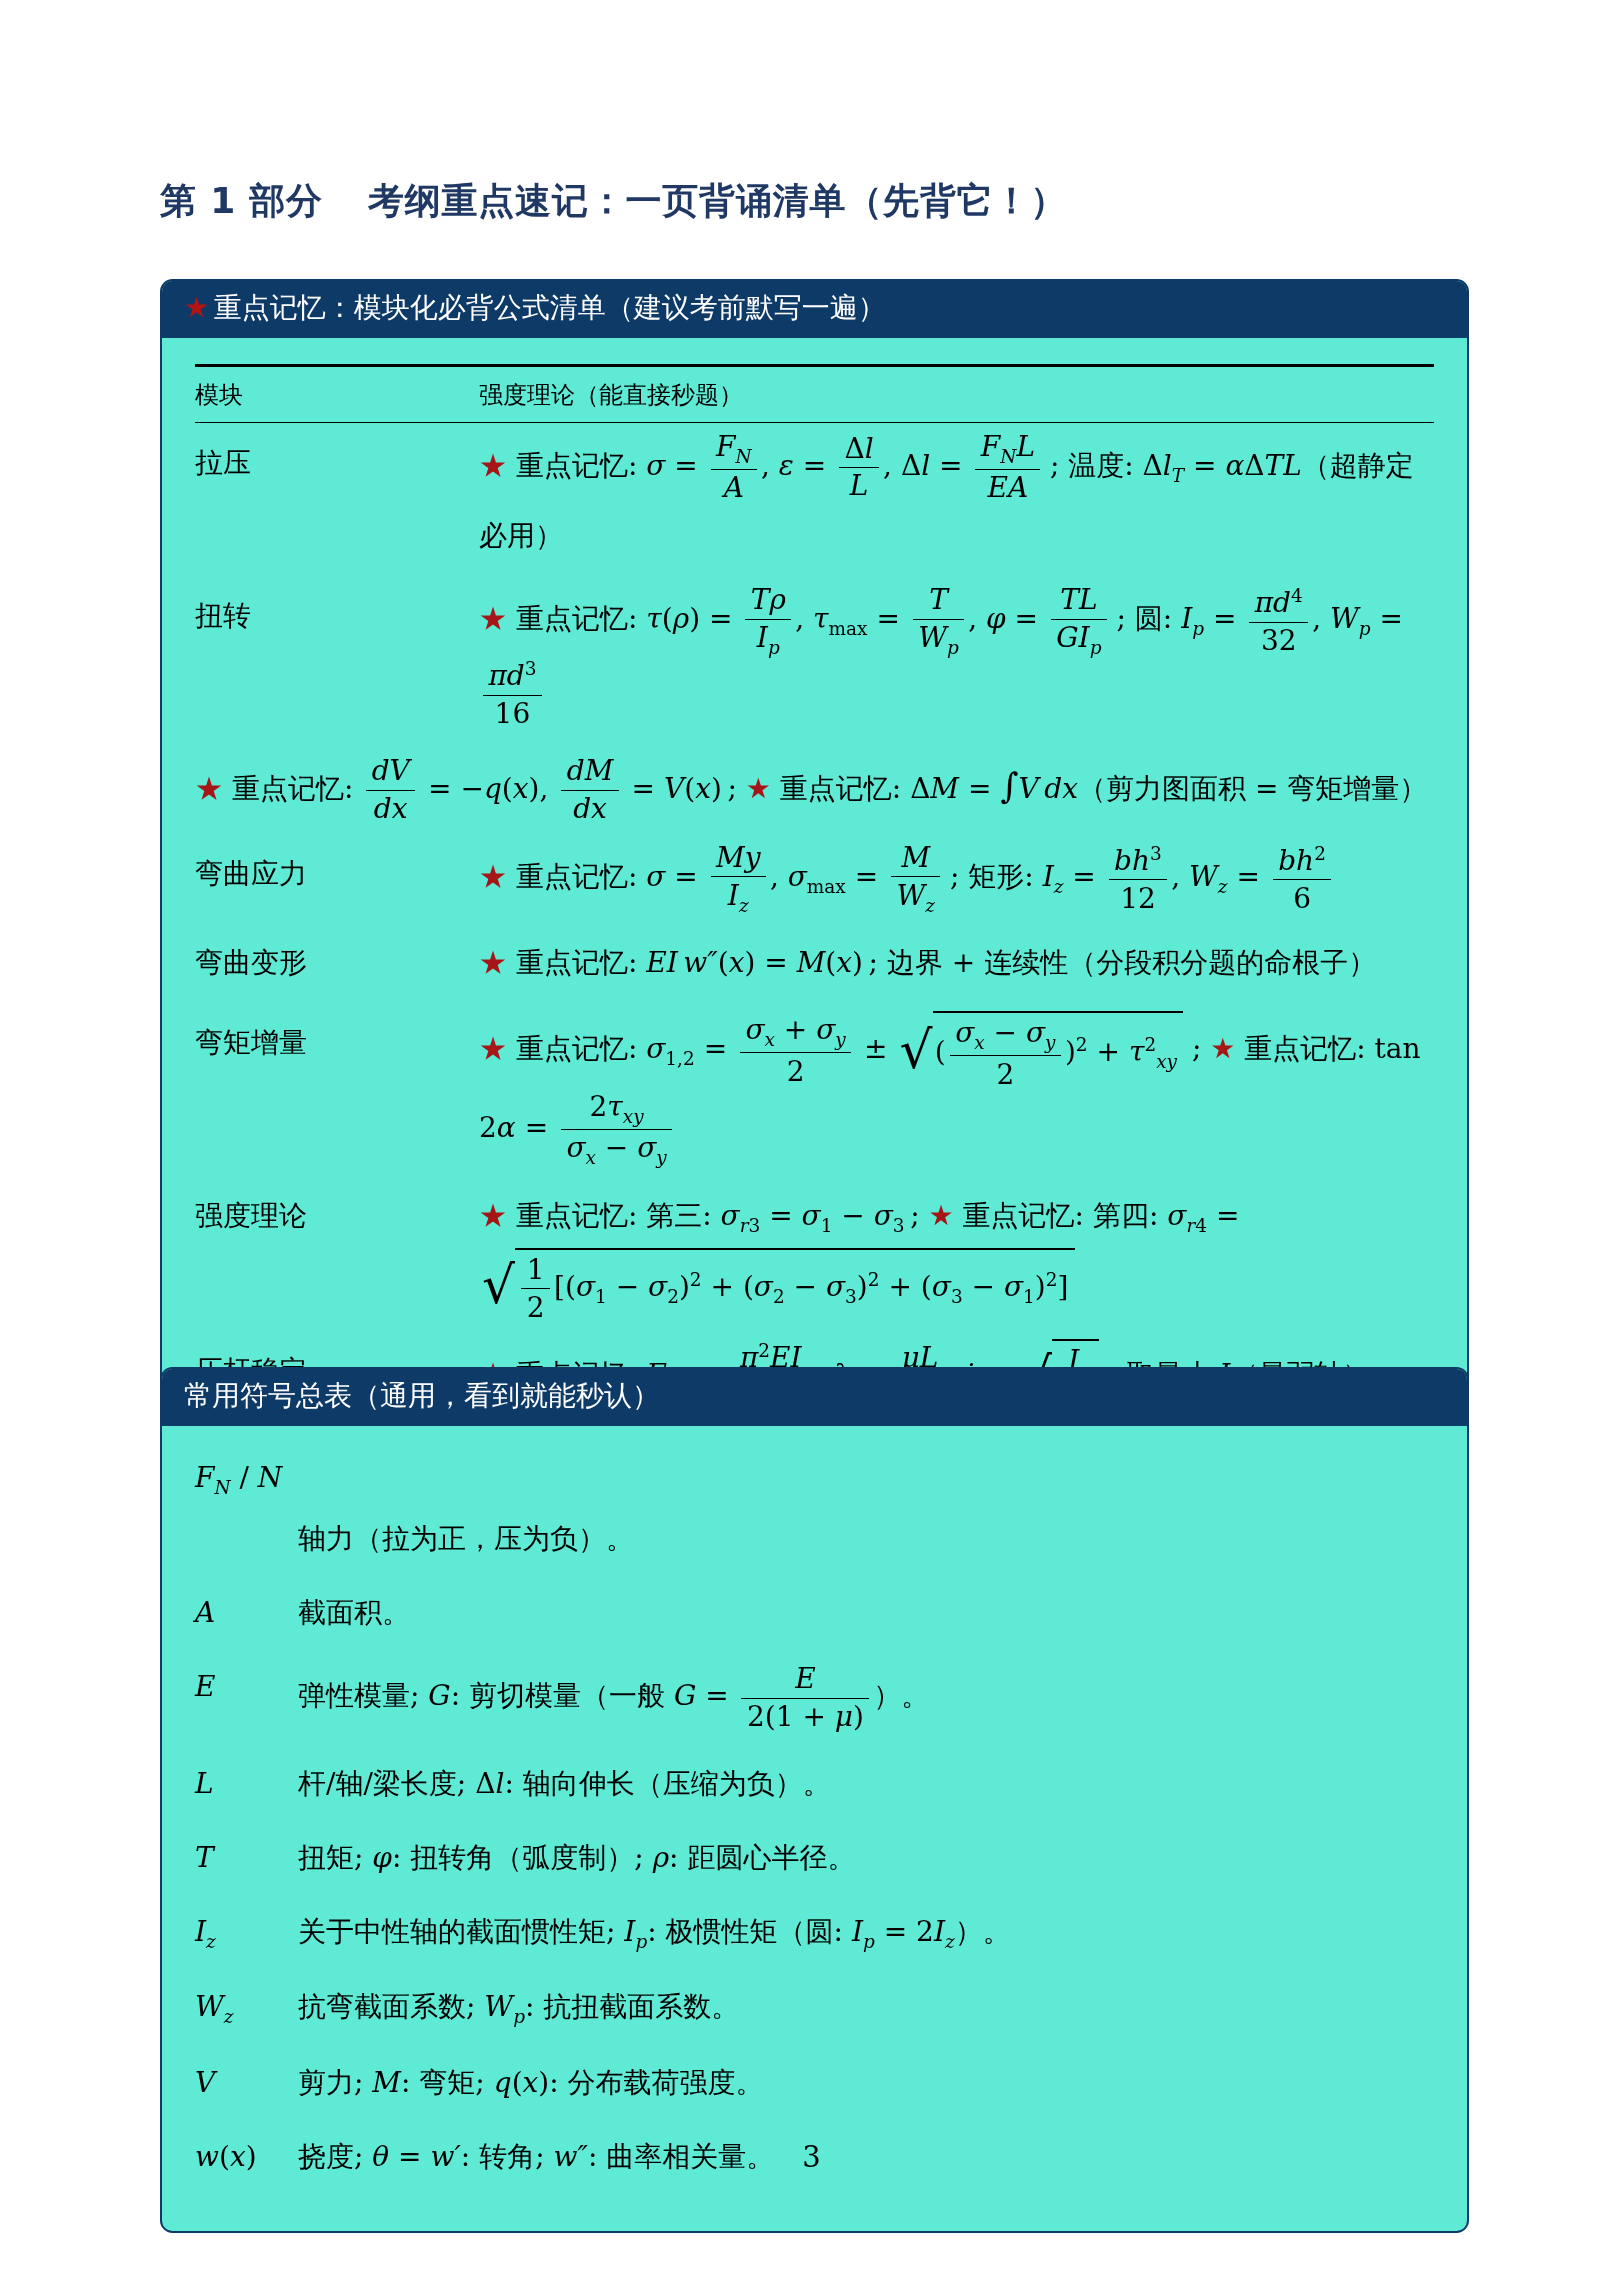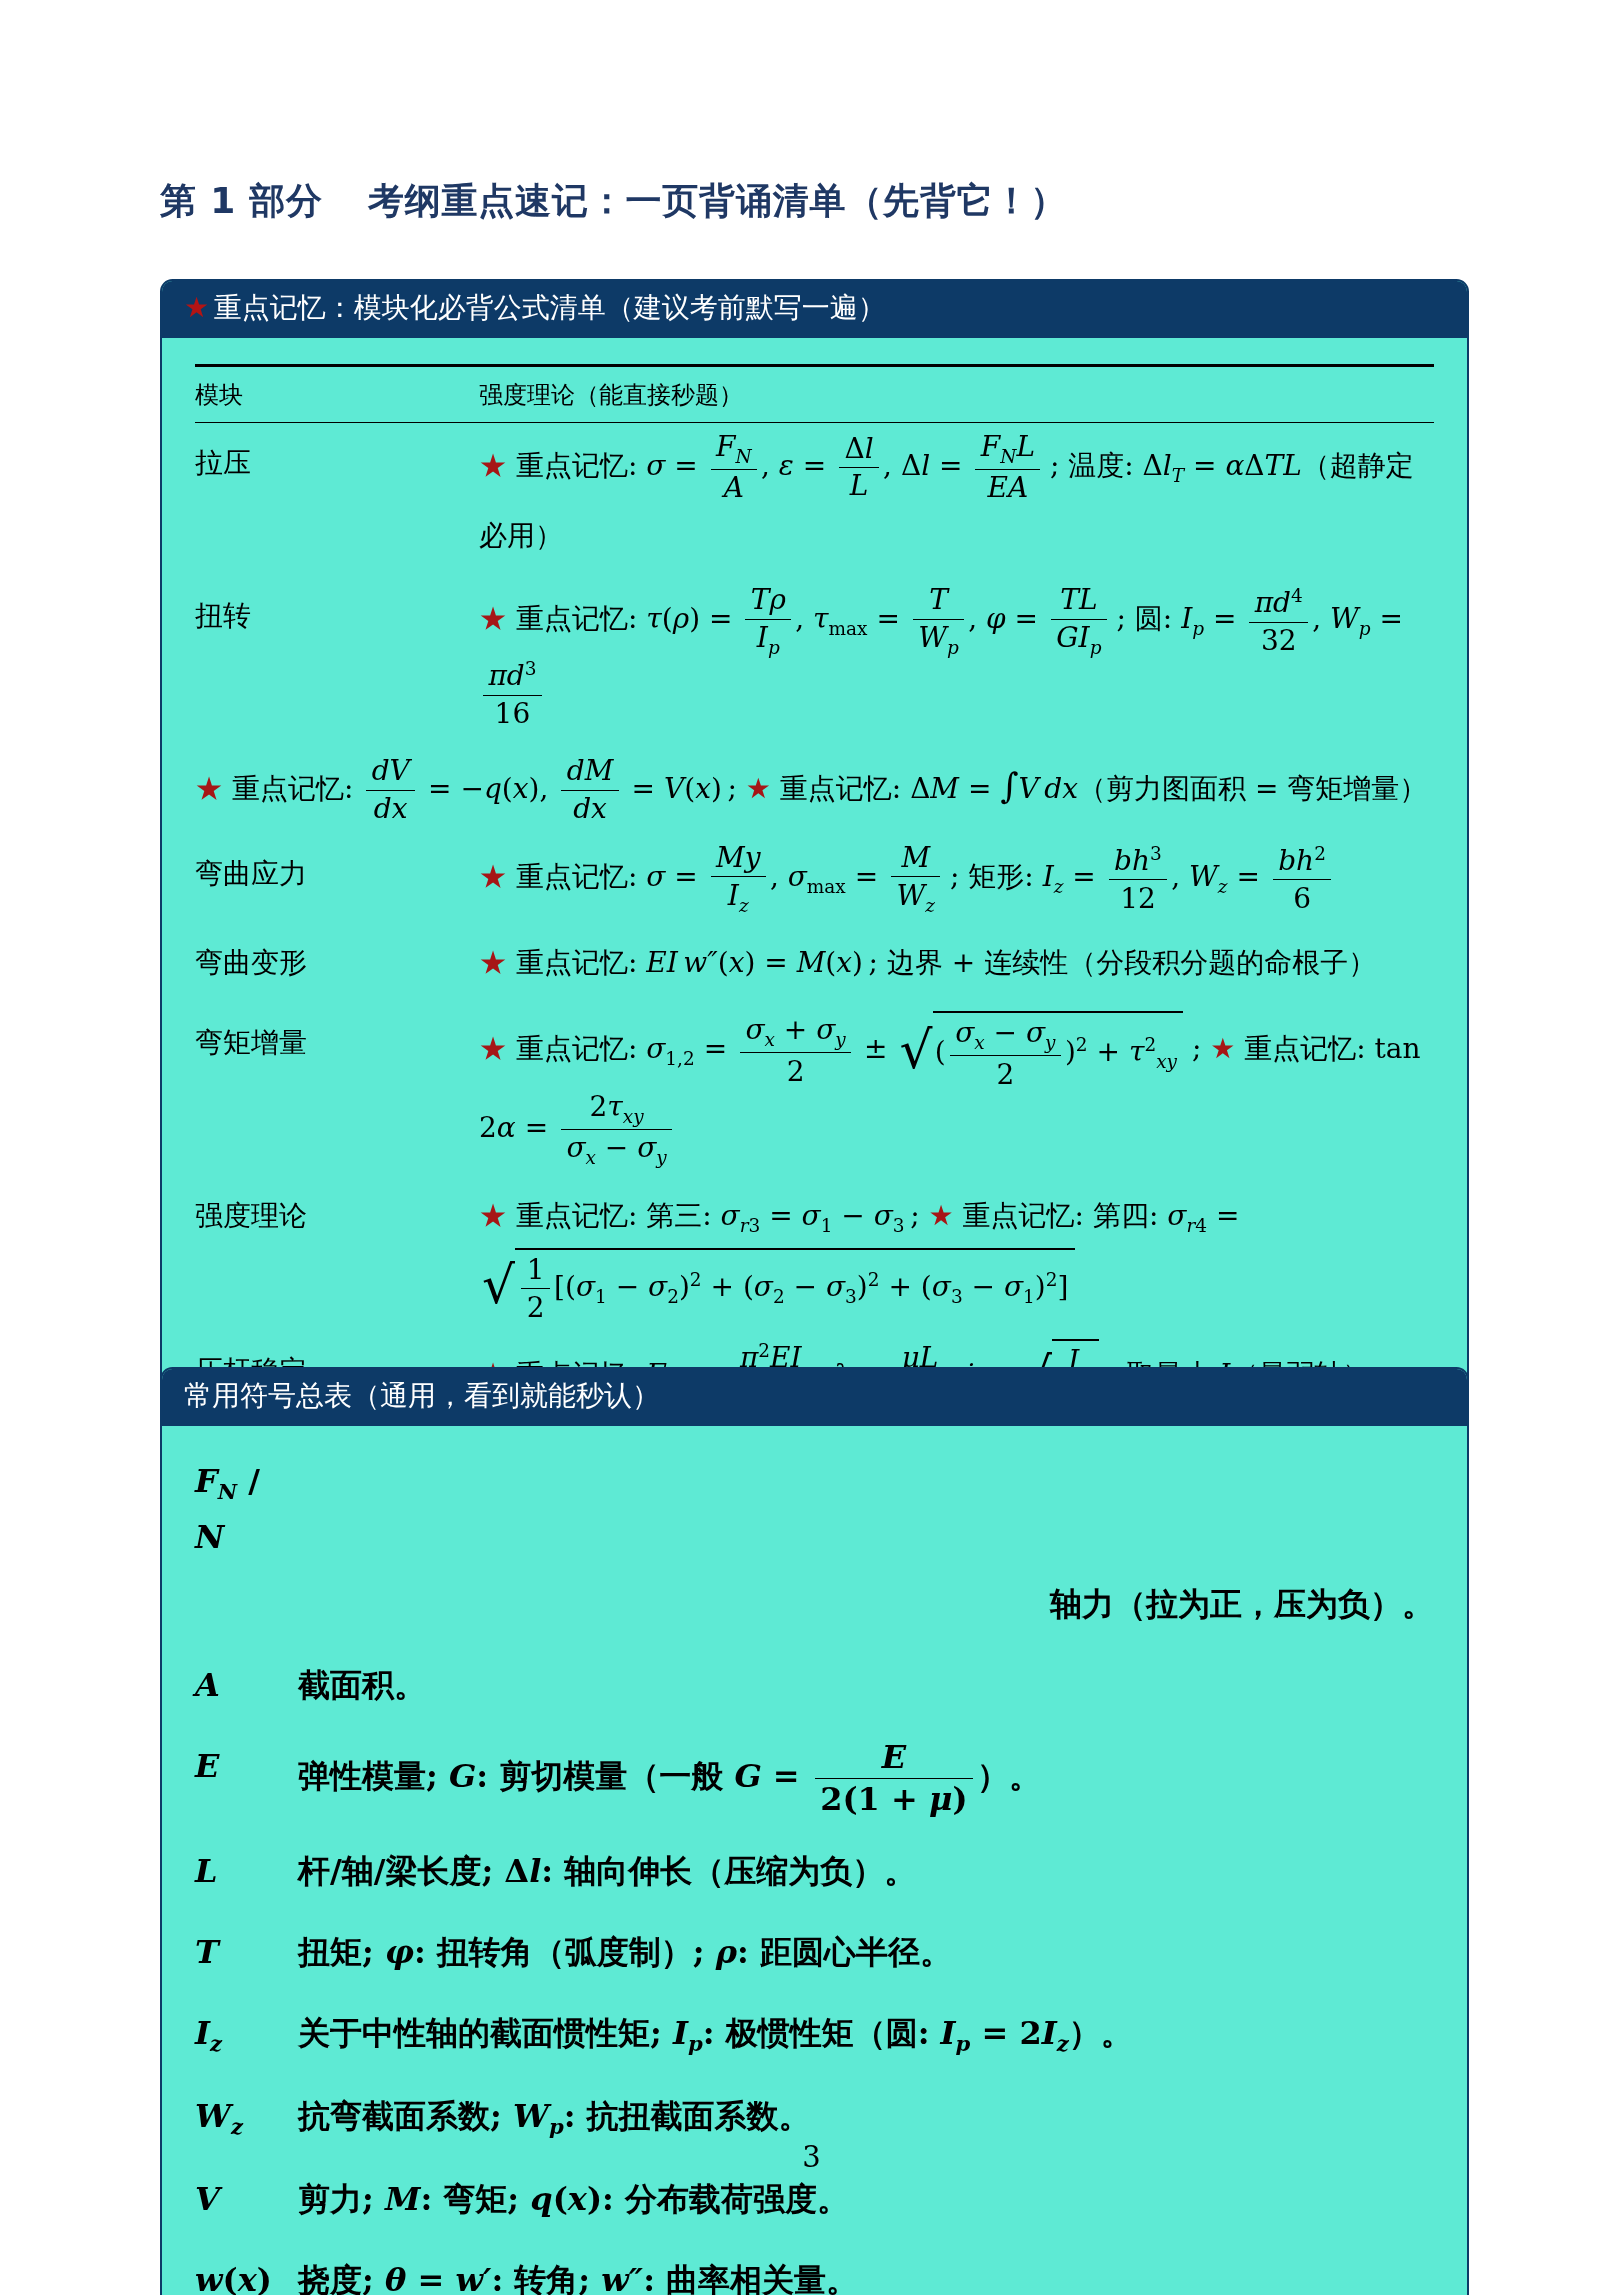--- a/index.html
+++ b/index.html
@@ -60,25 +60,25 @@
   }
   .fr .nu{display:block;border-bottom:1.9px solid #000;padding:0 5.5px 2.3px 5.5px;}
   .fr .de{display:block;padding:2.3px 5.5px 0 5.5px;}
   .sq{display:inline-flex;vertical-align:middle;align-items:stretch;margin:0 3.1px;}
   .sq .rd{font-size:1.85em;line-height:1;align-self:center;font-style:normal;}
   .sq .ov{border-top:2px solid #000;padding:3.9px 6.2px 0 2.3px;align-self:center;}
   .intg{font-size:1.25em;}
 
   
   #symbols{padding-top:20px;}
-  .sym-item{display:flex;align-items:flex-start;margin:0 0 26.5px 0;font-size:32px;line-height:1.7;font-weight:bold;}
+  .sym-item{display:flex;align-items:flex-start;margin:0 0 26.5px 0;font-size:28px;line-height:1.7;}
   .sym-term{width:103px;flex:none;}
   .sym-desc{flex:1;}
   .sym-item.stacked{display:block;}
-  .sym-item.stacked .sym-desc{margin-top:12.5px;text-align:right;}
+  .sym-item.stacked .sym-desc{margin-left:103px;margin-top:12.5px;}
 
   
   .page-number{
     position:absolute;left:0;right:0;top:2140px;text-align:center;
     font-size:29px;color:#000;
   }
 </style>
 </head>
 <body>
 

